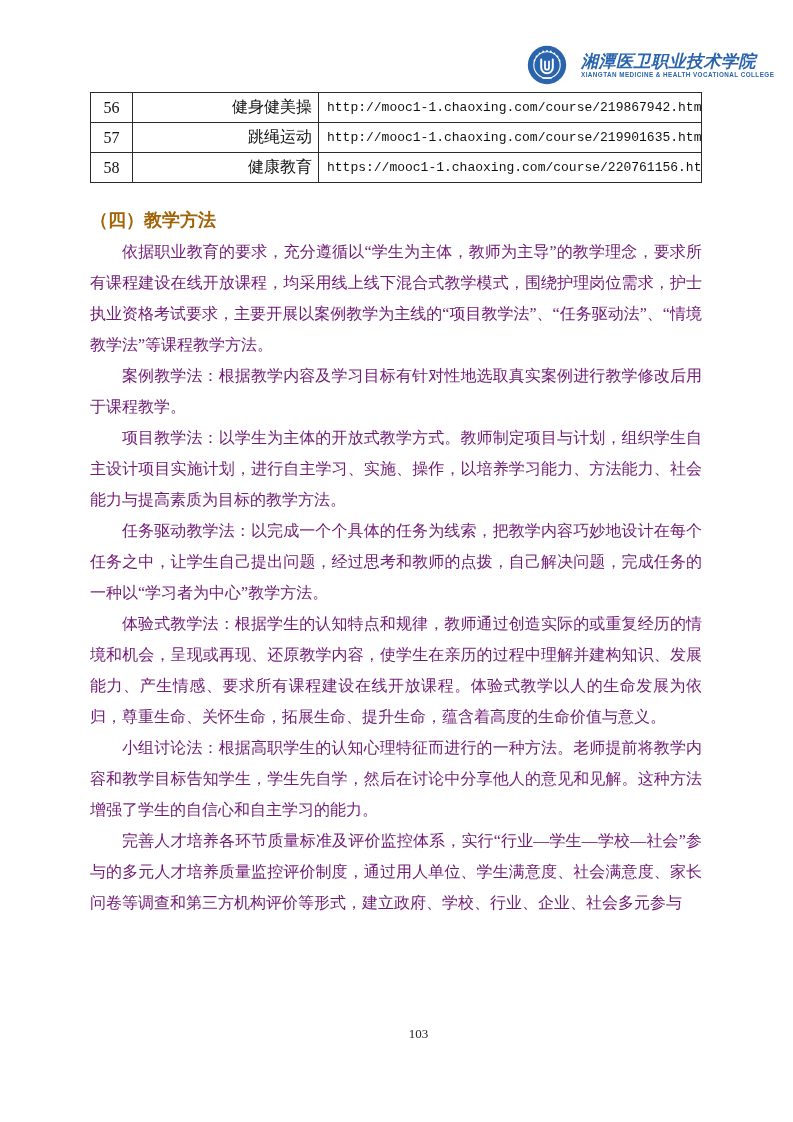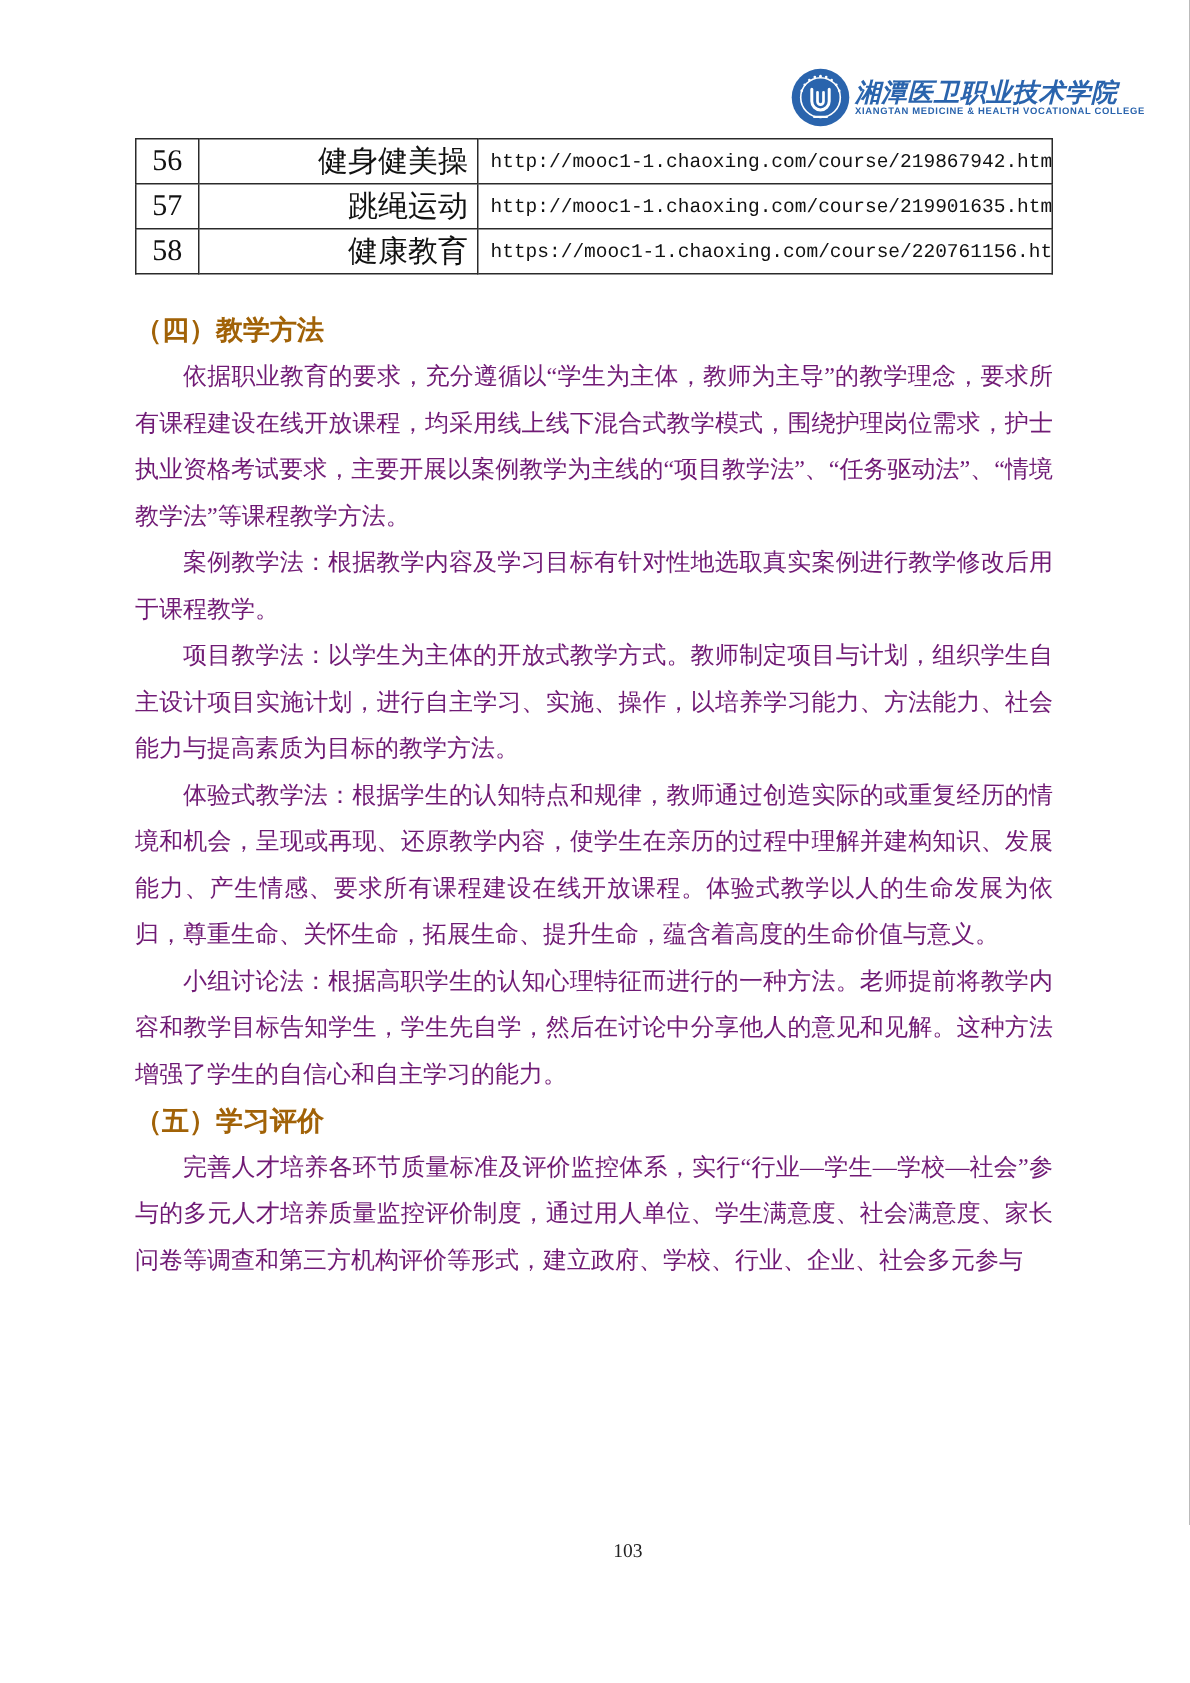--- a/index.html
+++ b/index.html
@@ -15,21 +15,21 @@
     overflow: hidden;
   }
 
   
   .logo-block {
     position: absolute;
     top: 45px;
     left: 527px;
     display: flex;
     align-items: center;
-    gap: 3px;
+    gap: 14px;
   }
   .logo-emblem { width: 40px; height: 40px; flex: 0 0 auto; }
   .logo-text { display: flex; flex-direction: column; justify-content: center; }
   .logo-zh {
     font-family: "Liberation Serif", "DejaVu Serif", serif;
     font-weight: bold;
     font-style: italic;
     font-size: 17px;
     line-height: 19px;
     letter-spacing: 0.5px;
@@ -50,21 +50,21 @@
     top: 92px;
     left: 90px;
     width: 612px;
     border-collapse: collapse;
     table-layout: fixed;
   }
   .course-table td {
     border: 1.5px solid #2b2b2b;
     height: 30px;
     padding: 0 6px;
-    font-size: 20px;
+    font-size: 16px;
     vertical-align: middle;
     overflow: hidden;
     white-space: nowrap;
   }
   .course-table .col-no  { width: 42px;  text-align: center; }
   .course-table .col-name{ width: 186px; text-align: right; padding-left: 10px;
     font-family: "Liberation Serif", "DejaVu Serif", serif; }
   .course-table .col-url {
     font-family: "Liberation Mono", "DejaVu Sans Mono", monospace;
     font-size: 13px;
@@ -162,24 +162,24 @@
     </tbody>
   </table>
 
   <div class="content">
 
     <h2 class="sec-heading">（四）教学方法</h2>
 
     <p class="para">依据职业教育的要求，充分遵循以“学生为主体，教师为主导”的教学理念，要求所有课程建设在线开放课程，均采用线上线下混合式教学模式，围绕护理岗位需求，护士执业资格考试要求，主要开展以案例教学为主线的“项目教学法”、“任务驱动法”、“情境教学法”等课程教学方法。</p>
     <p class="para">案例教学法：根据教学内容及学习目标有针对性地选取真实案例进行教学修改后用于课程教学。</p>
     <p class="para">项目教学法：以学生为主体的开放式教学方式。教师制定项目与计划，组织学生自主设计项目实施计划，进行自主学习、实施、操作，以培养学习能力、方法能力、社会能力与提高素质为目标的教学方法。</p>
+    <p class="para">任务驱动教学法：以完成一个个具体的任务为线索，把教学内容巧妙地设计在每个任务之中，让学生自己提出问题，经过思考和教师的点拨，自己解决问题，完成任务的一种以“学习者为中心”教学方法。</p>
     <p class="para">体验式教学法：根据学生的认知特点和规律，教师通过创造实际的或重复经历的情境和机会，呈现或再现、还原教学内容，使学生在亲历的过程中理解并建构知识、发展能力、产生情感、要求所有课程建设在线开放课程。体验式教学以人的生命发展为依归，尊重生命、关怀生命，拓展生命、提升生命，蕴含着高度的生命价值与意义。</p>
     <p class="para">小组讨论法：根据高职学生的认知心理特征而进行的一种方法。老师提前将教学内容和教学目标告知学生，学生先自学，然后在讨论中分享他人的意见和见解。这种方法增强了学生的自信心和自主学习的能力。</p>
 
-    <h2 class="sec-heading">（五）学习评价</h2>
 
     <p class="para">完善人才培养各环节质量标准及评价监控体系，实行“行业—学生—学校—社会”参与的多元人才培养质量监控评价制度，通过用人单位、学生满意度、社会满意度、家长问卷等调查和第三方机构评价等形式，建立政府、学校、行业、企业、社会多元参与</p>
 
   </div>
 
   <div class="page-number">103</div>
 
 </div>
 
 </body></html>

